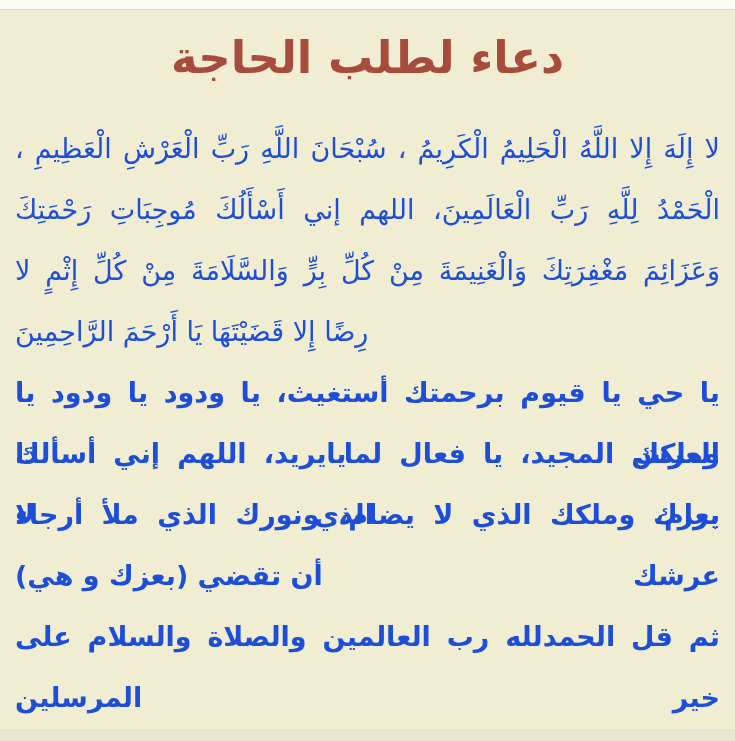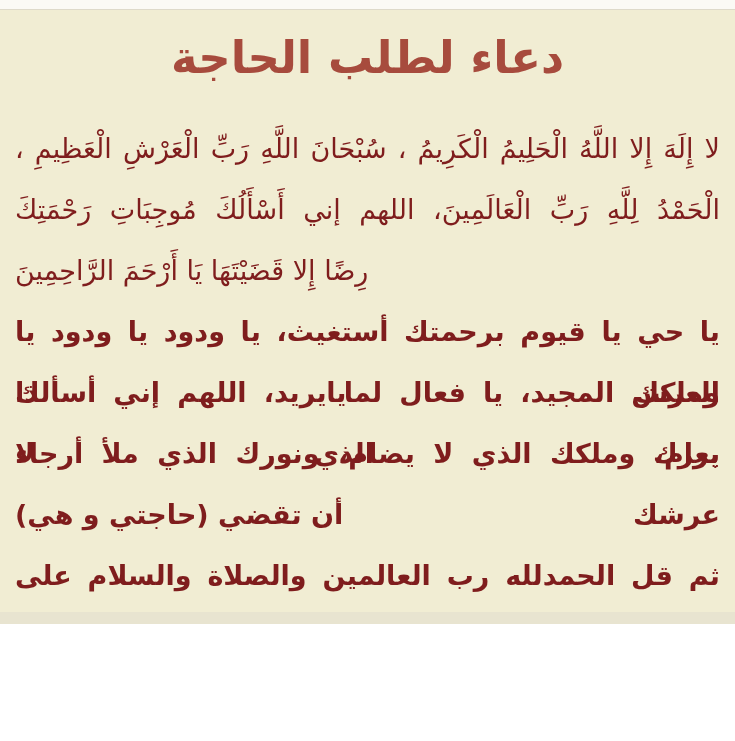--- a/index.html
+++ b/index.html
@@ -3,21 +3,21 @@
 <meta charset="utf-8">
 <style>
   html, body {
     margin: 0;
     padding: 0;
     background: #ffffff;
   }
   .page {
     position: relative;
     width: 735px;
-    height: 624px;
+    height: 741px;
     margin: 0 auto;
     background: #f1edd3;
     overflow: hidden;
     font-family: "DejaVu Sans", sans-serif;
   }
   .top-strip {
     height: 9px;
     background: #fbfaf5;
     border-bottom: 1px solid #dedaca;
   }
@@ -36,21 +36,21 @@
     text-align: center;
     color: #a74b3d;
     font-size: 45px;
     font-weight: bold;
     direction: rtl;
   }
   .dua {
     direction: rtl;
     margin-top: 24px;
     padding: 0 15px;
-    color: #7f1d1d;
+    color: #1d4ed8;
   }
   .line {
     font-size: 27px;
     line-height: 61px;
     height: 61px;
     white-space: nowrap;
   }
   .line.justify {
     text-align: justify;
     text-align-last: justify;
@@ -67,22 +67,23 @@
 <body>
 
 <div class="page">
   <div class="top-strip"></div>
 
   <div class="title">دعاء لطلب الحاجة</div>
 
   <div class="dua">
     <div class="line justify">لا إِلَهَ إِلا اللَّهُ الْحَلِيمُ الْكَرِيمُ ، سُبْحَانَ اللَّهِ رَبِّ الْعَرْشِ الْعَظِيمِ ،</div>
     <div class="line justify">الْحَمْدُ لِلَّهِ رَبِّ الْعَالَمِينَ، اللهم إني أَسْأَلُكَ مُوجِبَاتِ رَحْمَتِكَ</div>
+    <div class="line justify">وَعَزَائِمَ مَغْفِرَتِكَ وَالْغَنِيمَةَ مِنْ كُلِّ بِرٍّ وَالسَّلَامَةَ مِنْ كُلِّ إِثْمٍ لا</div>
     <div class="line center">رِضًا إِلا قَضَيْتَهَا يَا أَرْحَمَ الرَّاحِمِينَ</div>
     <div class="line justify para2">يا حي يا قيوم برحمتك أستغيث، يا ودود يا ودود يا وملكك يا ذا</div>
     <div class="line justify para2">العرش المجيد، يا فعال لما يريد، اللهم إني أسألك بعزك الذي لا</div>
     <div class="line justify para2">يرام، وملكك الذي لا يضام، ونورك الذي ملأ أرجاء عرشك</div>
-    <div class="line center para2">أن تقضي (حاجتي و هي)</div>
+    <div class="line center para2">أن تقضي (بعزك و هي)</div>
     <div class="line justify para2">ثم قل الحمدلله رب العالمين والصلاة والسلام على خير المرسلين</div>
   </div>
 
   <div class="bottom-strip"></div>
 </div>
 
 </body></html>

